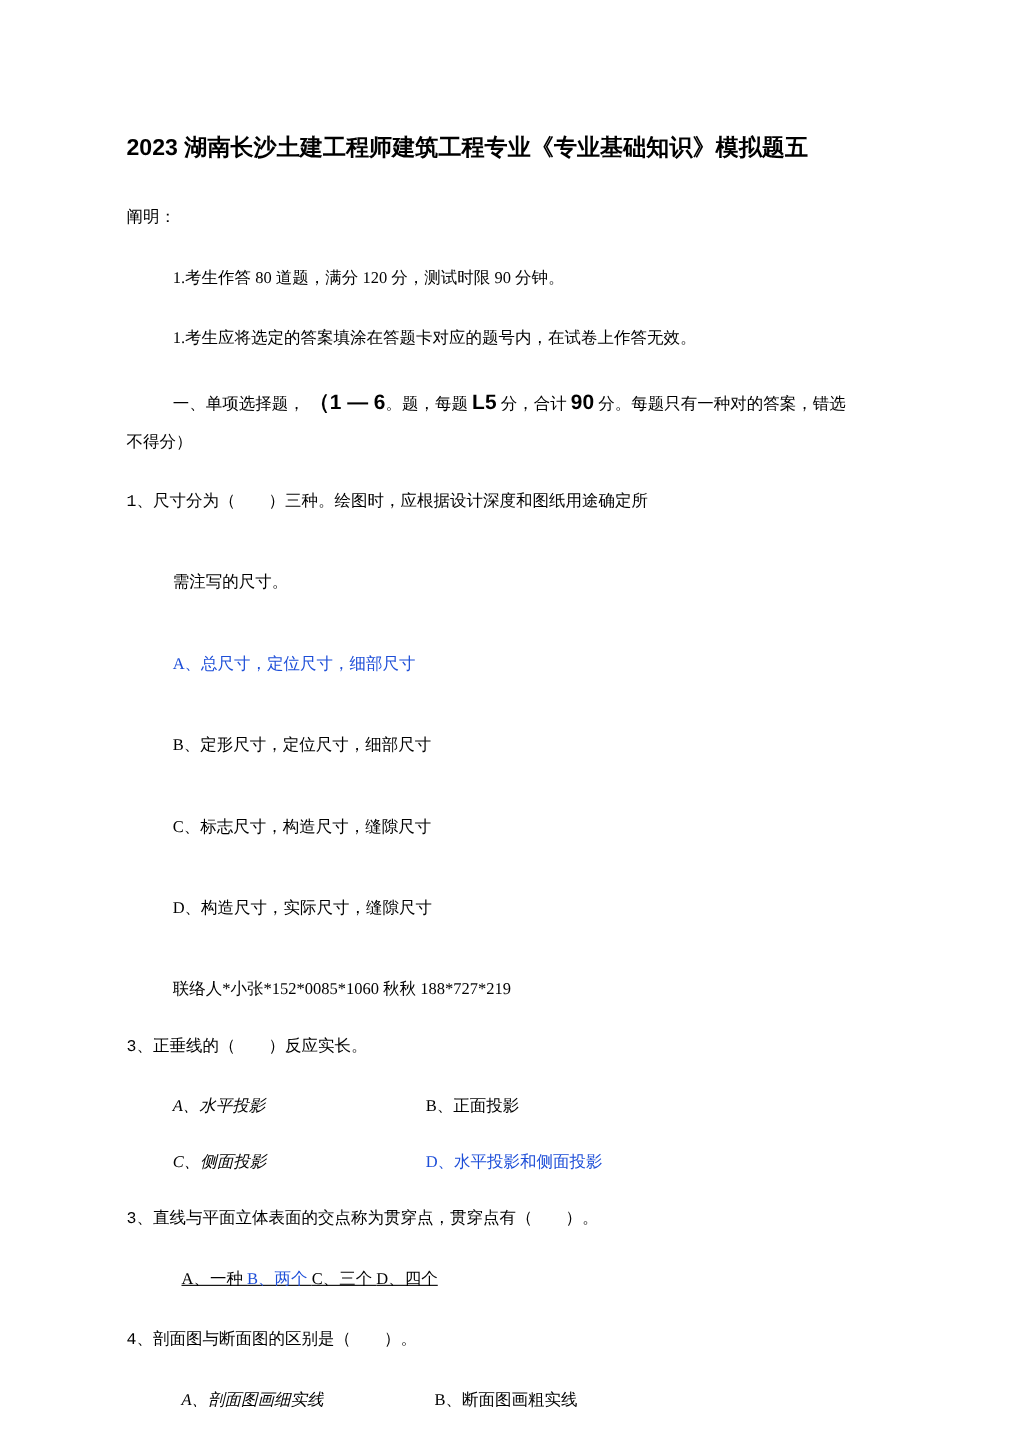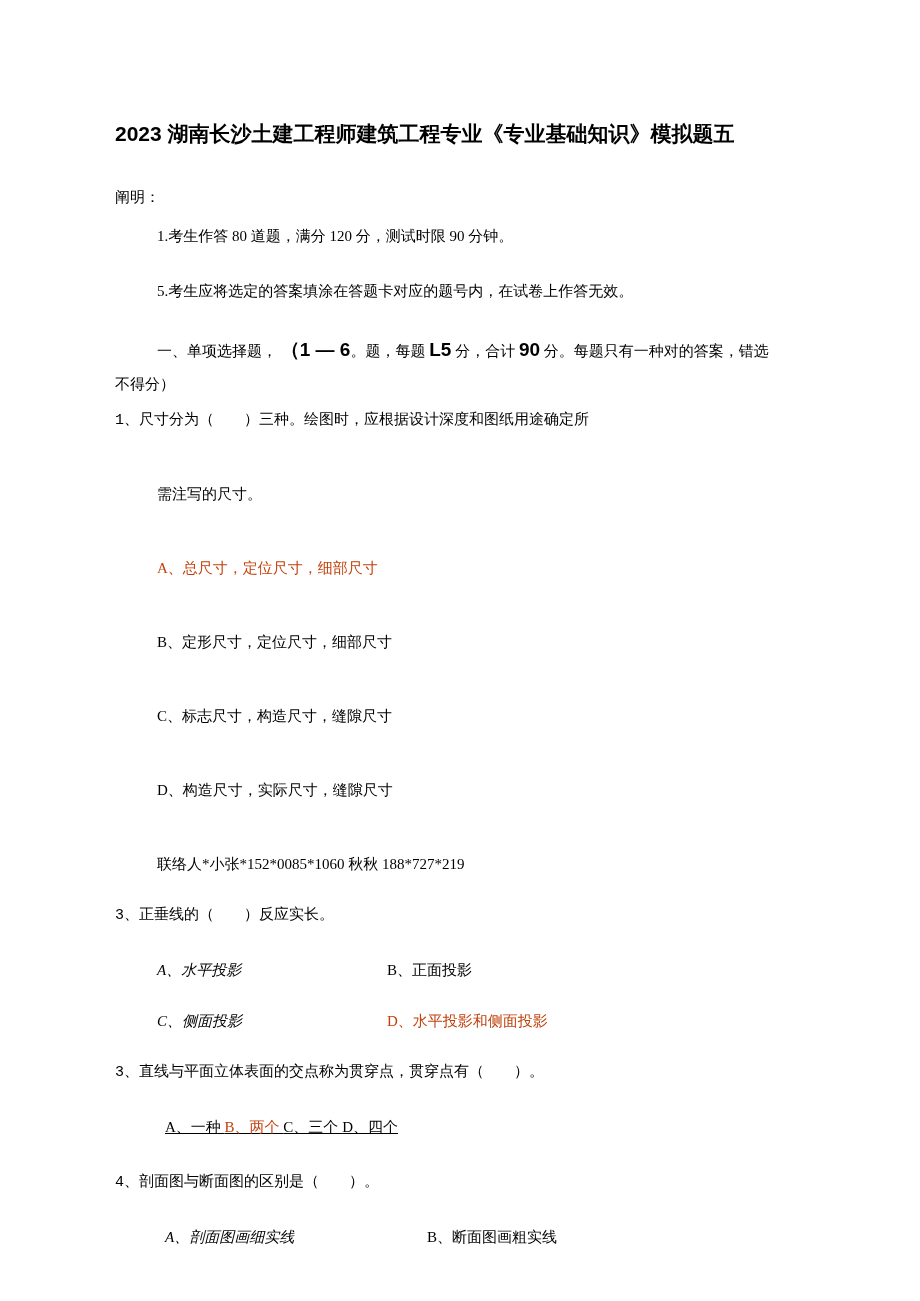--- a/index.html
+++ b/index.html
@@ -16,58 +16,58 @@
       padding: 120px 115px 50px 115px;
     }
     .title {
       font-size: 21px;
       font-weight: bold;
       font-family: "SimHei", "黑体", sans-serif;
       margin-bottom: 40px;
     }
     .intro-label {
       font-size: 15px;
-      margin-bottom: 16px;
+      margin-bottom: 33px;
     }
     .indented {
       padding-left: 42px;
       font-size: 15px;
       line-height: 1.8;
       margin-bottom: 28px;
     }
     .section-heading {
       padding-left: 42px;
       font-size: 15px;
       line-height: 1.8;
       margin-bottom: 8px;
     }
     .section-heading .bold-part {
       font-weight: bold;
       font-size: 19px;
       font-family: "SimHei", "黑体", sans-serif;
     }
     .no-score {
       font-size: 15px;
-      margin-bottom: 13px;
+      margin-bottom: 32px;
     }
     .question {
       font-size: 15px;
       line-height: 1.8;
       margin-bottom: 28px;
       font-family: Liberation Mono, monospace;
     }
     .option {
       padding-left: 42px;
       font-size: 15px;
       line-height: 1.8;
       margin-bottom: 24px;
       margin-top: 47px;
     }
     .answer {
-      color: #c2410c;
+      color: #1d4ed8;
     }
     .option-row {
       padding-left: 42px;
       font-size: 15px;
       line-height: 1.8;
       margin-bottom: 24px;
       display: flex;
     }
     .option-col {
       width: 230px;
@@ -83,21 +83,21 @@
   </style>
 </head>
 <body>
 
 <div class="title">2023 湖南长沙土建工程师建筑工程专业《专业基础知识》模拟题五</div>
 
 <div class="intro-label">阐明：</div>
 
 <div class="indented">1.考生作答 80 道题，满分 120 分，测试时限 90 分钟。</div>
 
-<div class="indented">5.考生应将选定的答案填涂在答题卡对应的题号内，在试卷上作答无效。</div>
+<div class="indented">1.考生应将选定的答案填涂在答题卡对应的题号内，在试卷上作答无效。</div>
 
 <div class="section-heading">
   <span>一、单项选择题， </span><span class="bold-part">（1 — 6</span><span>。题，每题 </span><span class="bold-part">L5</span><span> 分，合计 </span><span class="bold-part">90</span><span> 分。每题只有一种对的答案，错选</span>
 </div>
 
 <div class="no-score">不得分）</div>
 
 <div class="question">1、尺寸分为（　　）三种。绘图时，应根据设计深度和图纸用途确定所</div>
 <div class="option">需注写的尺寸。</div>
 <div class="option answer">A、总尺寸，定位尺寸，细部尺寸</div>
@@ -115,16 +115,16 @@
   <span class="option-col">C、侧面投影</span>
   <span class="answer">D、水平投影和侧面投影</span>
 </div>
 
 <div class="question">3、直线与平面立体表面的交点称为贯穿点，贯穿点有（　　）。</div>
 <div class="option-inline">
   <span>A、一种 </span><span class="answer">B、两个 </span><span>C、三个 </span><span>D、四个</span>
 </div>
 
 <div class="question">4、剖面图与断面图的区别是（　　）。</div>
-<div class="option-row" style="padding-left:50px;gap:32px;">
+<div class="option-row" style="padding-left:50px;">
   <span class="option-col">A、剖面图画细实线</span>
   <span>B、断面图画粗实线</span>
 </div>
 
 </body></html>

